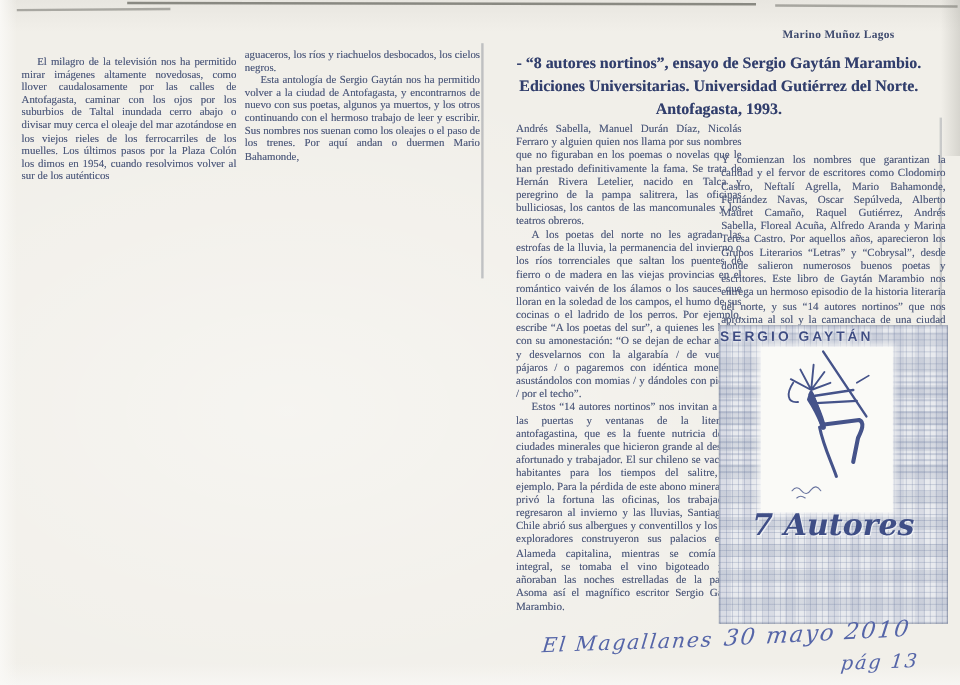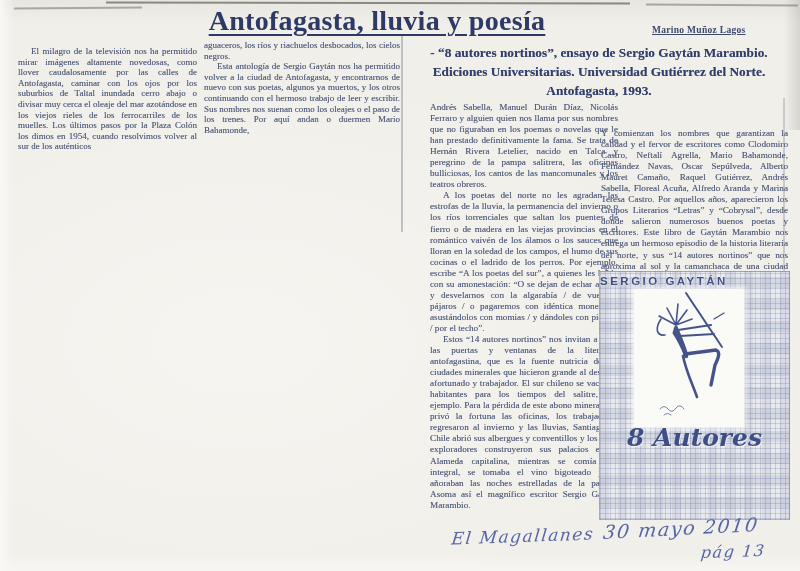--- a/index.html
+++ b/index.html
@@ -23,21 +23,21 @@
   .corner-shade{position:absolute;right:0;top:0;width:16px;height:130px;
     background:linear-gradient(to left, rgba(120,120,112,.22), rgba(120,120,112,0));}
 
   
   .headline{
     position:absolute;left:104px;top:5px;width:546px;margin:0;text-align:center;
     font-size:28px;font-weight:700;color:#2e3a66;letter-spacing:.3px;
     text-decoration:underline;text-decoration-thickness:2px;text-underline-offset:4px;
   }
   .byline{position:absolute;left:652px;top:25px;width:142px;font-size:9.5px;font-weight:700;
-    color:#3e4a6e;letter-spacing:.3px;text-decoration:underline;}
+    color:#3e4a6e;letter-spacing:.3px;}
 
   
   .col{position:absolute;text-align:justify;color:#4e5a7c;
     text-shadow:0 0 .5px rgba(78,90,124,.55);}
   .col p{margin:0;}
   .col p.indent{text-indent:13px;}
   .col1{left:18px;top:46px;width:179px;font-size:9px;line-height:10.6px;}
   .col2{left:204px;top:40px;width:196px;font-size:9px;line-height:10.6px;}
   .col3{left:430px;top:102px;width:188px;font-size:9.2px;line-height:11.05px;}
   .col4{left:601px;top:102px;width:187px;font-size:9.2px;line-height:11.05px;margin-top:26px;}
@@ -80,21 +80,20 @@
 
 <div class="page">
 
   <div class="scan-line a"></div>
   <div class="scan-line b"></div>
   <div class="scan-line c"></div>
   <div class="crease-v1"></div>
   <div class="crease-v2"></div>
   <div class="corner-shade"></div>
 
-  <h1 class="headline">Antofagasta, lluvia y poesía</h1>
   <div class="byline">Marino Muñoz Lagos</div>
 
   <div class="col col1">
     <p class="indent">El milagro de la televisión nos ha permitido mirar imágenes altamente novedosas, como llover caudalosamente por las calles de Antofagasta, caminar con los ojos por los suburbios de Taltal inundada cerro abajo o divisar muy cerca el oleaje del mar azotándose en los viejos rieles de los ferrocarriles de los muelles. Los últimos pasos por la Plaza Colón los dimos en 1954, cuando resolvimos volver al sur de los auténticos</p>
   </div>
 
   <div class="col col2">
     <p>aguaceros, los ríos y riachuelos desbocados, los cielos negros.</p>
     <p class="indent">Esta antología de Sergio Gaytán nos ha permitido volver a la ciudad de Antofagasta, y encontrarnos de nuevo con sus poetas, algunos ya muertos, y los otros continuando con el hermoso trabajo de leer y escribir. Sus nombres nos suenan como los oleajes o el paso de los trenes. Por aquí andan o duermen Mario Bahamonde,</p>
   </div>
@@ -134,21 +133,21 @@
         <path d="M42,40 C47,52 51,60 52,67" stroke-width="4.5"></path>
 
         <path d="M51,65 L82,61 C87,63 84,70 81,76 L77,96" stroke-width="3.4"></path>
 
         <path d="M49,67 C52,82 58,94 63,108" stroke-width="2.6"></path>
 
         <path d="M26,120 q4,-5 8,0 q4,5 8,-1 q4,-5 8,1 M30,126 q3,-3 7,0" stroke-width=".9" opacity=".8"></path>
       </svg>
     </div>
     <div class="cover-title">
-      <div>8 Autores</div>
+      <div>7 Autores</div>
     </div>
   </div>
 
   <div class="hw hw-source">El Magallanes</div>
   <div class="hw hw-date">30 mayo 2010</div>
   <div class="hw hw-page">pág 13</div>
 
 </div>
 
 </body></html>

